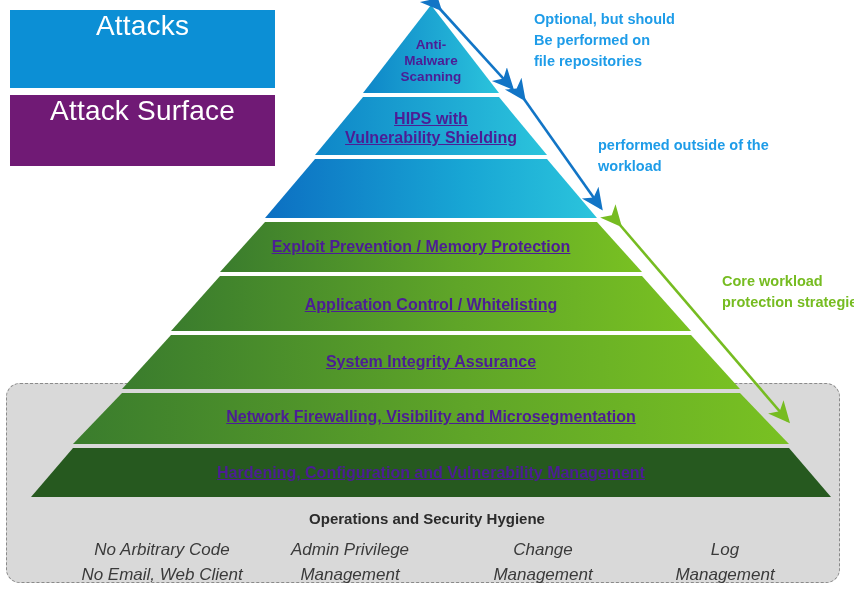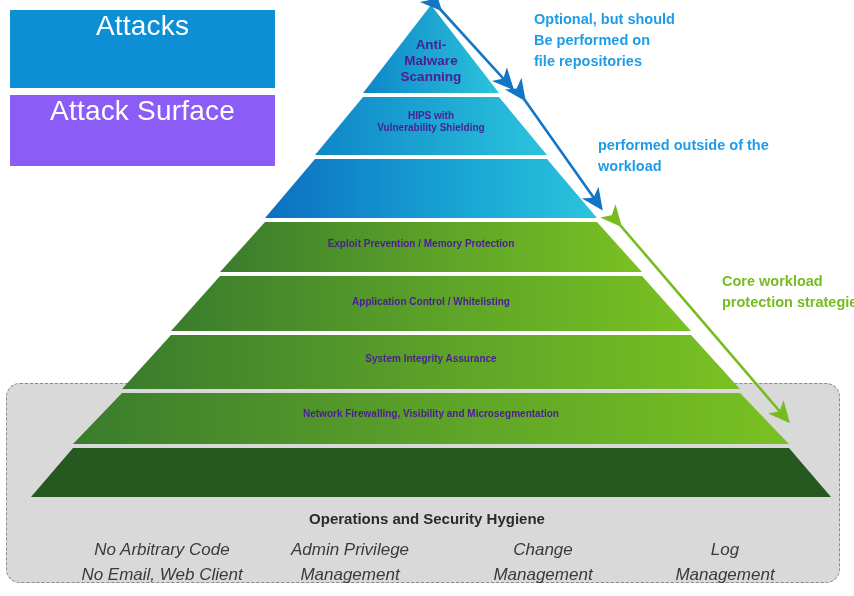--- a/index.html
+++ b/index.html
@@ -25,21 +25,21 @@
 
   .pyr-label{
     position:absolute;
     color:#4c1d95;
     text-align:center;
     line-height:1.18;
     pointer-events:none;
     font-weight:600;
   }
   .pyr-label.sm{font-size:13.5px;}
-  .pyr-label.md{font-size:10px;}
+  .pyr-label.md{font-size:16px;text-decoration:underline;}
 
   .callout{
     position:absolute;
     font-size:14.5px;
     line-height:1.45;
     font-weight:600;
     white-space:nowrap;
   }
   .callout.blue{color:#1E9CE8;}
   .callout.green{color:#76BC21;}
@@ -117,21 +117,21 @@
     <polygon points="73,448 789,448 831,497 31,497" fill="#26591F"></polygon>
 
     <line x1="440" y1="9" x2="512" y2="88" stroke="#1275C6" stroke-width="2.6" marker-end="url(#arrBlue)" marker-start="url(#arrBlueStart)"></line>
     <line x1="524" y1="99" x2="601" y2="208" stroke="#1275C6" stroke-width="2.6" marker-end="url(#arrBlue)" marker-start="url(#arrBlueStart)"></line>
     <line x1="620" y1="225" x2="788" y2="421" stroke="#76BC21" stroke-width="2.6" marker-end="url(#arrGreen)" marker-start="url(#arrGreenStart)"></line>
   </svg>
 
   <div class="legend-box" id="legend-attacks" style="background:#0C8FD5">
     <span>Attacks</span>
   </div>
-  <div class="legend-box" id="legend-attack-surface" style="background:#8b5cf6">
+  <div class="legend-box" id="legend-attack-surface" style="background:#701a75">
     <span>Attack Surface</span>
   </div>
 
   <div class="pyr-label sm" style="left:371px;top:37px;width:120px;">
     <span>Anti-</span><br>
     <span>Malware</span><br>
     <span>Scanning</span>
   </div>
 
   <div class="pyr-label md" style="left:331px;top:110px;width:200px;">
@@ -149,20 +149,23 @@
   </div>
 
   <div class="pyr-label md" style="left:231px;top:353px;width:400px;">
     <span>System Integrity Assurance</span>
   </div>
 
   <div class="pyr-label md" style="left:181px;top:408px;width:500px;">
     <span>Network Firewalling, Visibility and Microsegmentation</span>
   </div>
 
+  <div class="pyr-label md" style="left:181px;top:464px;width:500px;">
+    <span>Hardening, Configuration and Vulnerability Management</span>
+  </div>
 
   <div class="callout blue" style="left:534px;top:9px;">
     <span>Optional, but should</span><br>
     <span>Be performed on</span><br>
     <span>file repositories</span>
   </div>
 
   <div class="callout blue" style="left:598px;top:114px;">
     <br>
     <span>performed outside of the</span><br>

